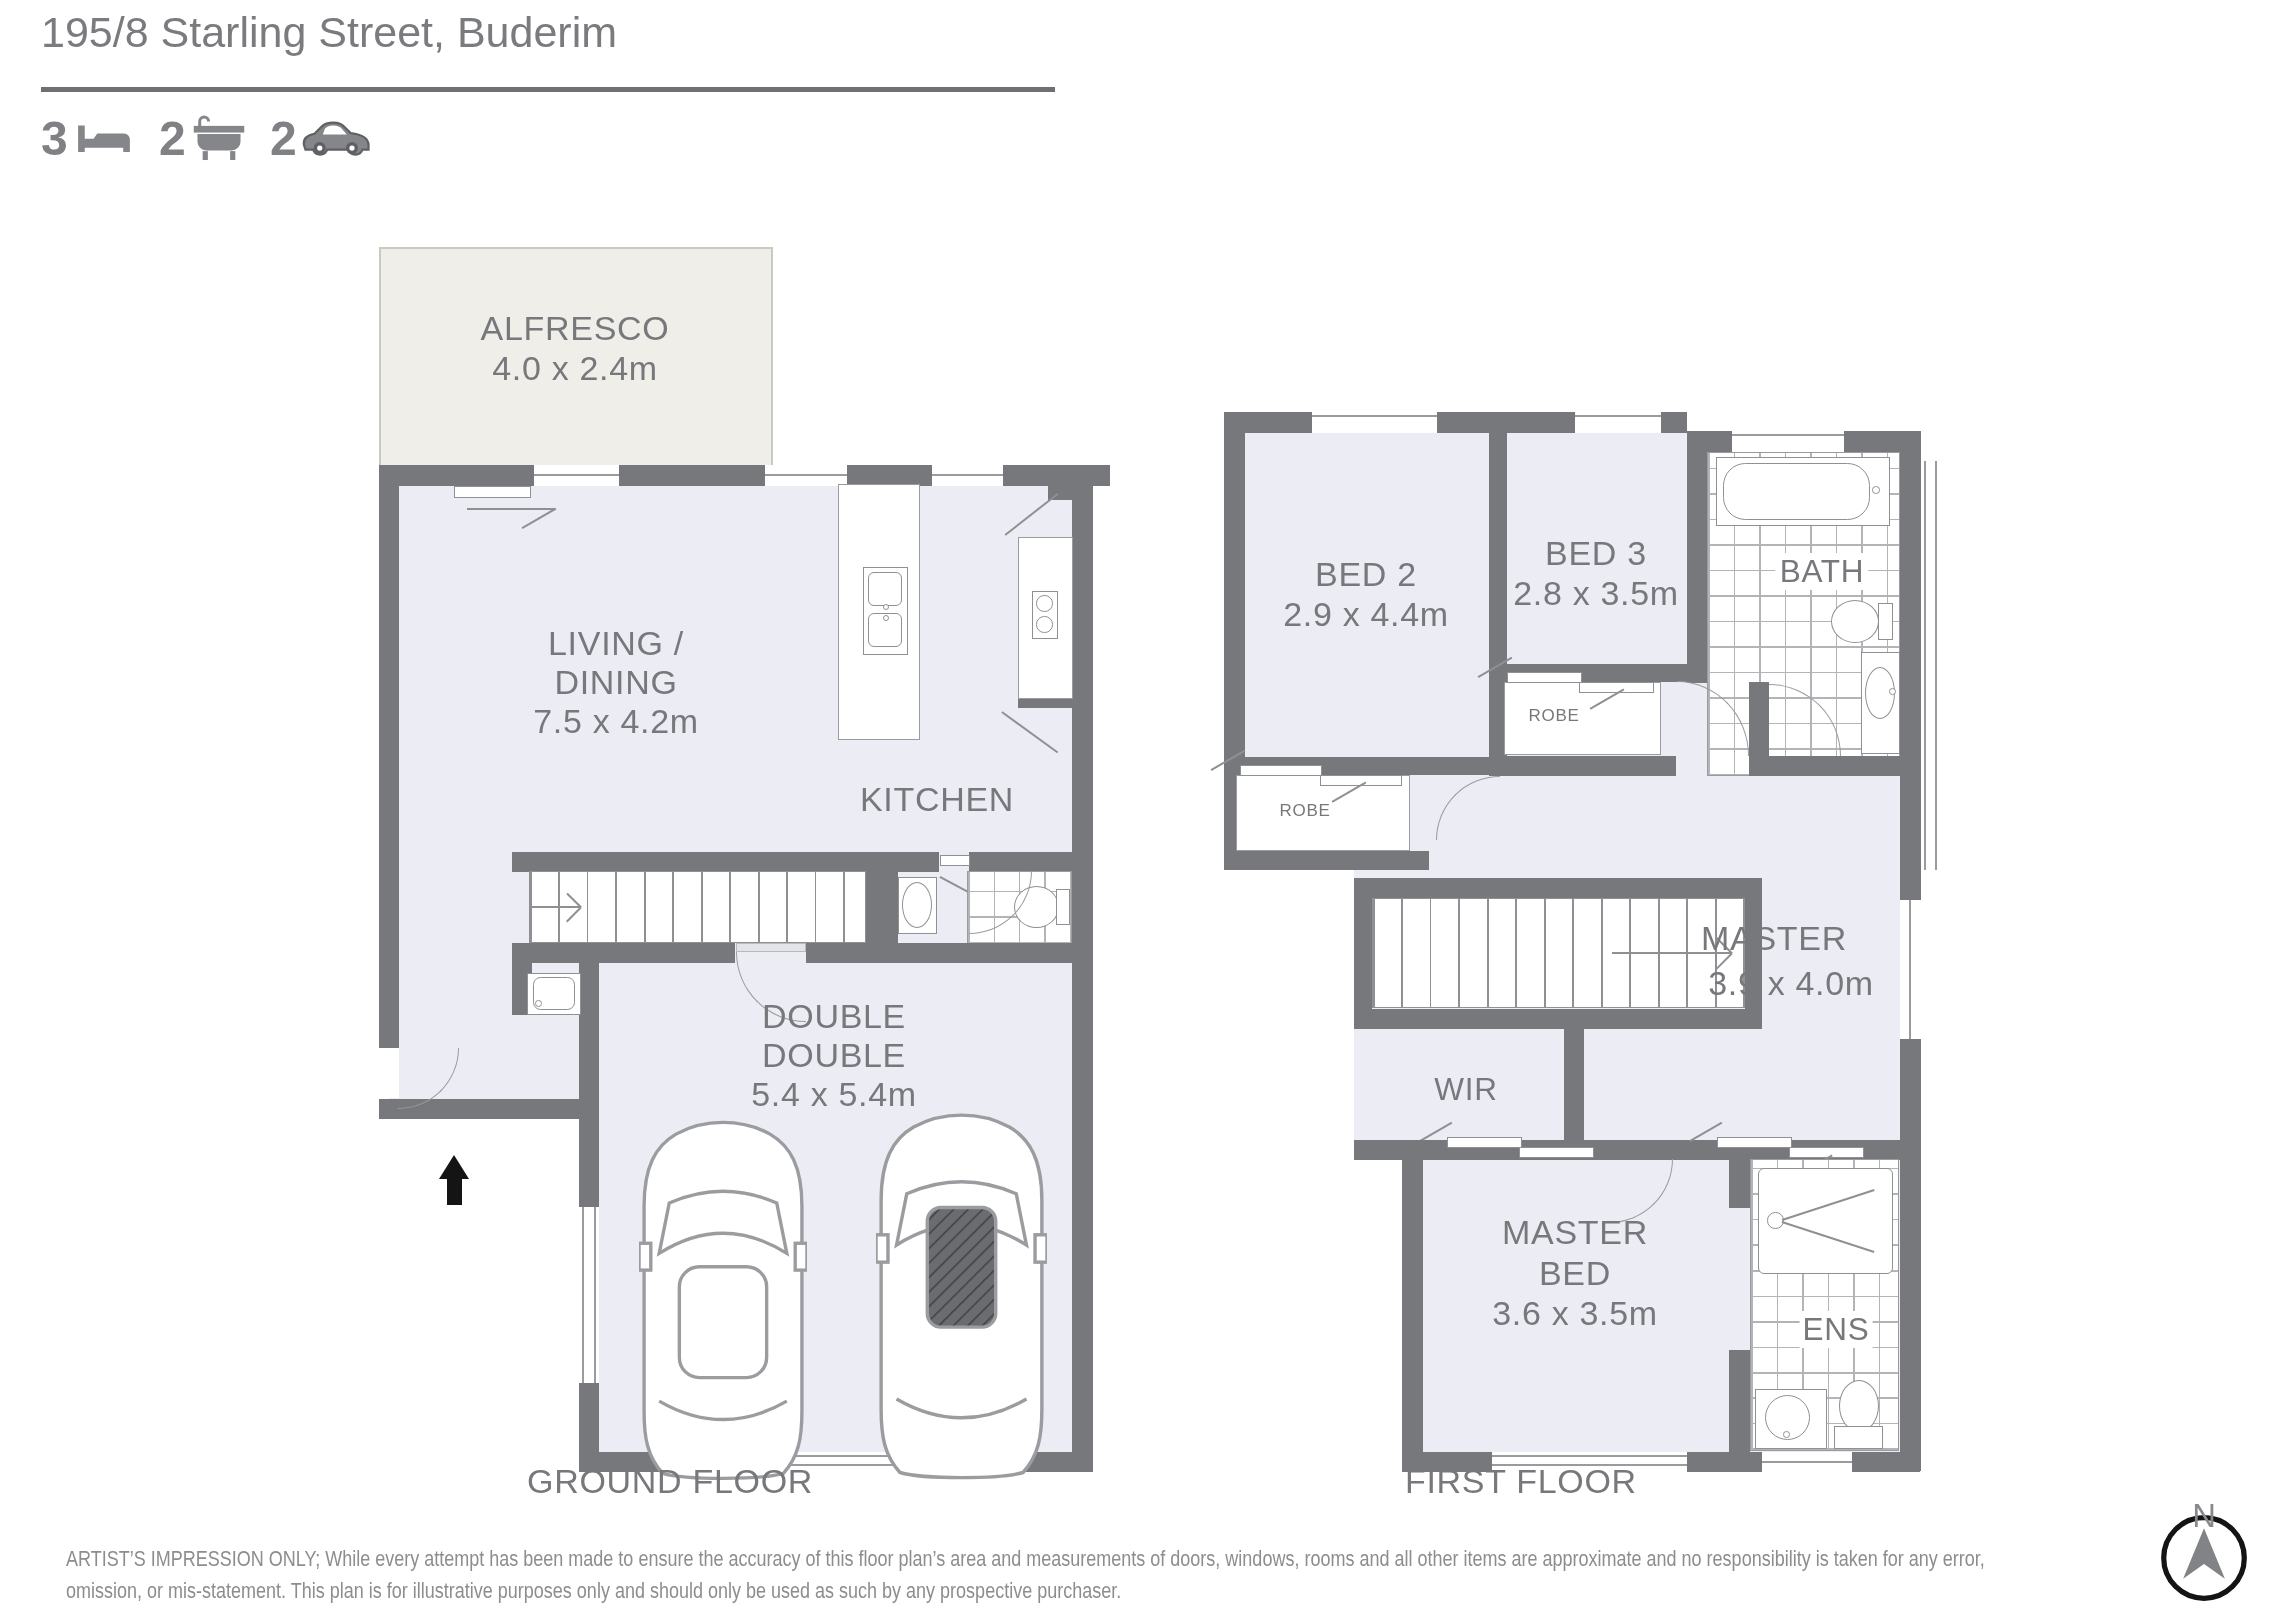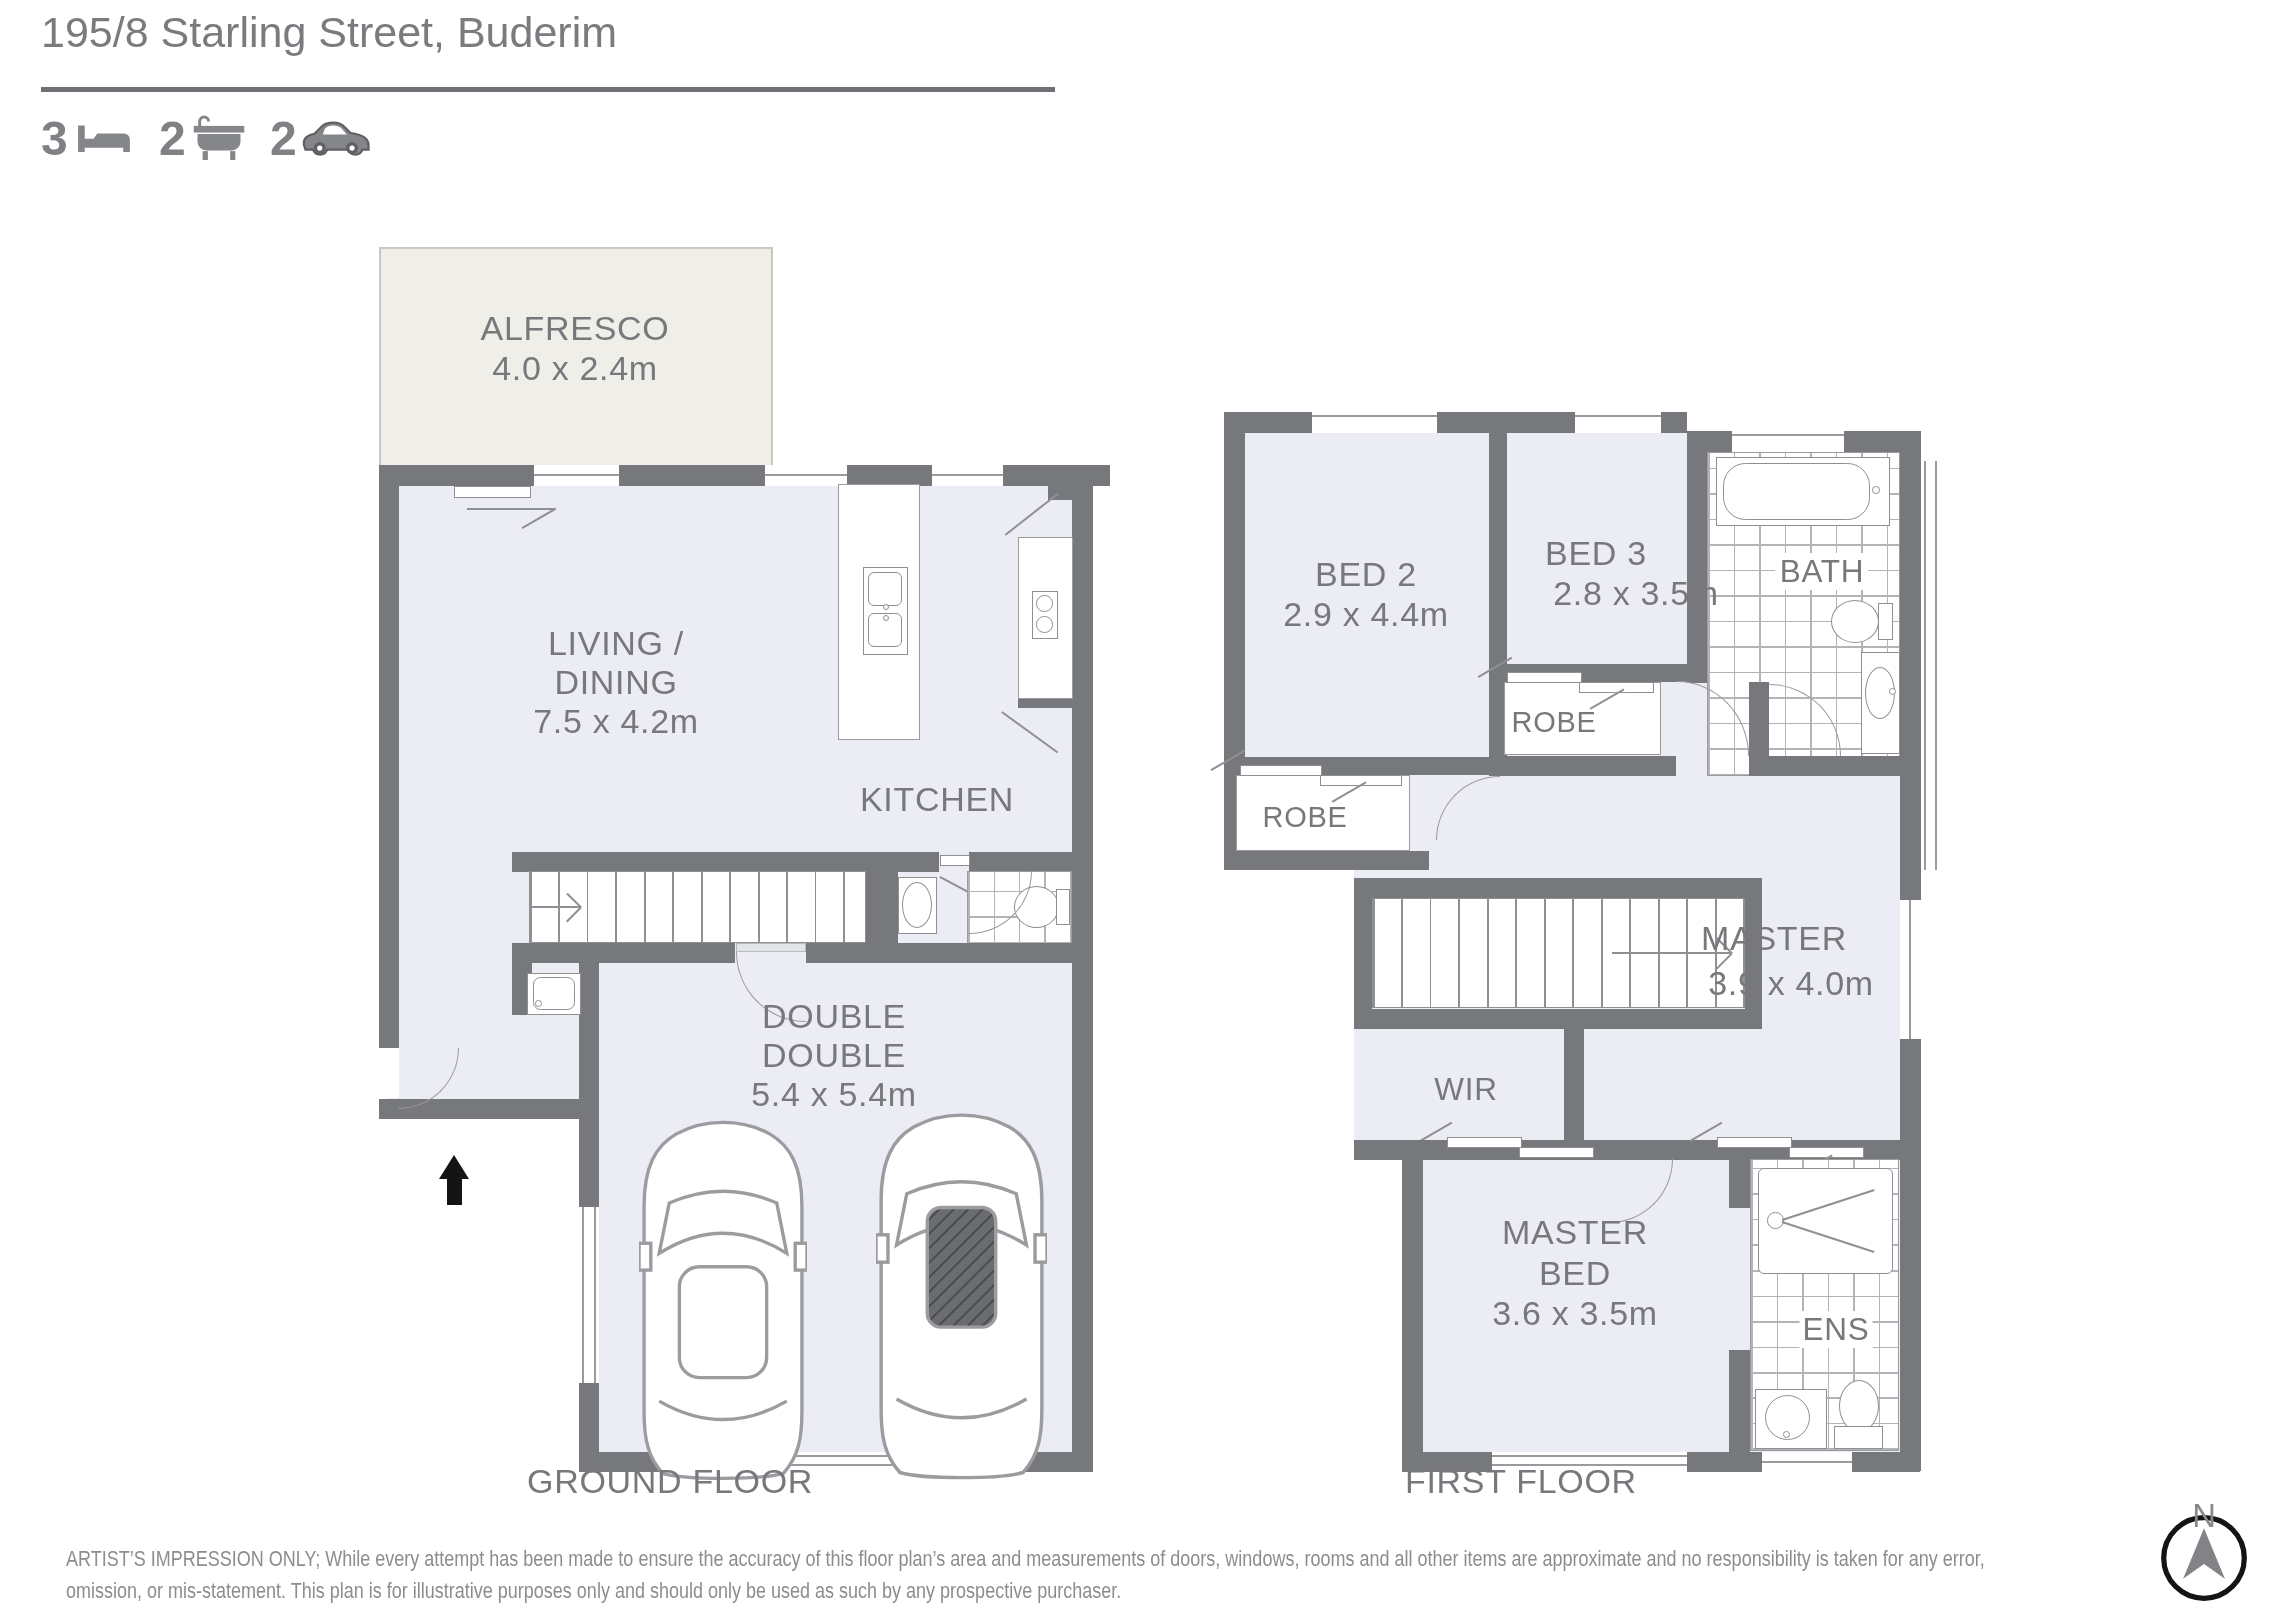--- a/index.html
+++ b/index.html
@@ -21,21 +21,21 @@
      background-image:repeating-linear-gradient(90deg,#8f9093 0 1.5px,transparent 1.5px 28.5px);}
   .win{position:absolute;background:#fff;}
   .winline{position:absolute;background:#9a9b9e;}
   .arc{position:absolute;box-sizing:border-box;}
   .arc-br{border-right:1.5px solid #9a9b9e;border-bottom:1.5px solid #9a9b9e;border-bottom-right-radius:100% 100%;}
   .arc-bl{border-left:1.5px solid #9a9b9e;border-bottom:1.5px solid #9a9b9e;border-bottom-left-radius:100% 100%;}
   .arc-tr{border-top:1.5px solid #9a9b9e;border-right:1.5px solid #9a9b9e;border-top-right-radius:100% 100%;}
   .arc-tl{border-top:1.5px solid #9a9b9e;border-left:1.5px solid #9a9b9e;border-top-left-radius:100% 100%;}
   .rlabel{position:absolute;color:#77787b;white-space:nowrap;text-align:left;
           transform:translateX(-50%);letter-spacing:0.7px;font-size:34px;}
-  .rlabel.sm{font-size:29px;letter-spacing:0.7px;}
+  .rlabel.sm{font-size:17px;letter-spacing:0.7px;}
   .rlabel.md{font-size:31.5px;}
   .floorname{position:absolute;color:#77787b;font-size:34px;letter-spacing:0.7px;white-space:nowrap;}
   .slide{position:absolute;background:#fff;border:1.5px solid #8f9093;box-sizing:border-box;}
   .tick{position:absolute;background:#8f9093;height:1.5px;transform-origin:left center;}
   .hdrnum{position:absolute;color:#808184;font-size:48px;font-weight:600;}
   .disc{position:absolute;color:#8d8d8d;font-size:22.5px;transform:scaleX(0.8);transform-origin:left top;white-space:nowrap;}
 </style>
 </head>
 <body>
 
@@ -279,21 +279,21 @@
     <div class="w" style="left:1402px;top:1452px;width:518px;height:19.5px;"></div>
     <div class="win" style="left:1492px;top:1452px;width:195px;height:19.5px;"></div>
     <div class="winline" style="left:1492px;top:1455px;width:195px;height:1.5px;"></div>
     <div class="winline" style="left:1492px;top:1464px;width:195px;height:1.5px;"></div>
     <div class="win" style="left:1762px;top:1452px;width:90px;height:19.5px;"></div>
     <div class="winline" style="left:1762px;top:1461px;width:90px;height:1.5px;"></div>
 
     <div class="rlabel" style="left:1366px;top:555px;">BED 2</div>
     <div class="rlabel" style="left:1366px;top:595px;">2.9 x 4.4m</div>
     <div class="rlabel" style="left:1596px;top:534px;">BED 3</div>
-    <div class="rlabel" style="left:1596px;top:574px;margin-left:40px;">2.8 x 3.5m</div>
+    <div class="rlabel" style="left:1596px;top:574px;">2.8 x 3.5m</div>
     <div class="rlabel md" style="left:1822px;top:553px;background:#fff;padding:0 4.5px;">BATH</div>
     <div class="rlabel sm" style="left:1554px;top:706px;">ROBE</div>
     <div class="rlabel sm" style="left:1305px;top:801px;">ROBE</div>
     <div class="rlabel" style="left:1774px;top:919px;">MASTER</div>
     <div class="rlabel" style="left:1774px;top:964px;margin-left:17px;">3.9 x 4.0m</div>
     <div class="rlabel md" style="left:1466px;top:1071px;">WIR</div>
     <div class="rlabel" style="left:1575px;top:1213px;">MASTER</div>
     <div class="rlabel" style="left:1575px;top:1254px;">BED</div>
     <div class="rlabel" style="left:1575px;top:1294px;">3.6 x 3.5m</div>
     <div class="rlabel md" style="left:1836px;top:1311px;background:#fff;padding:0 3px;">ENS</div>

